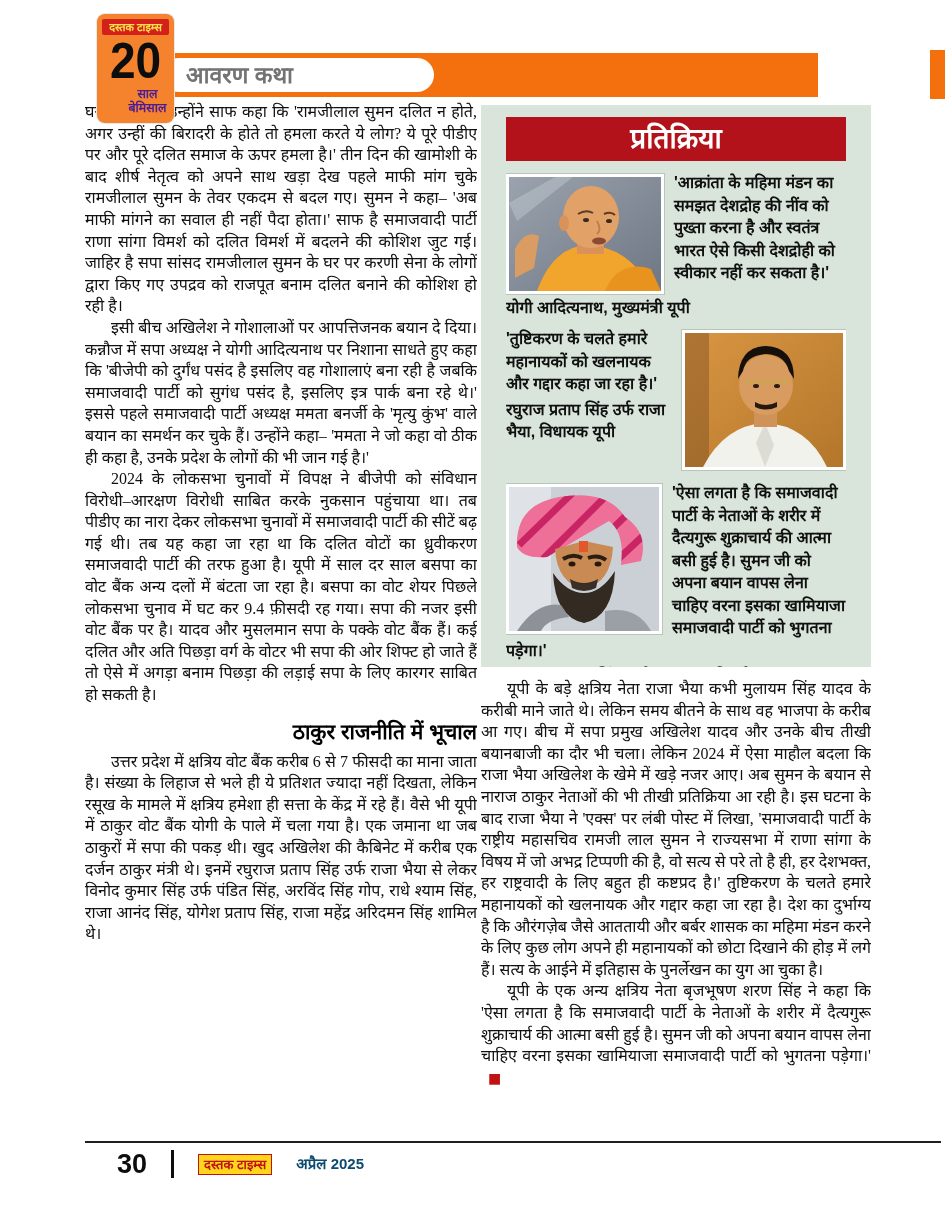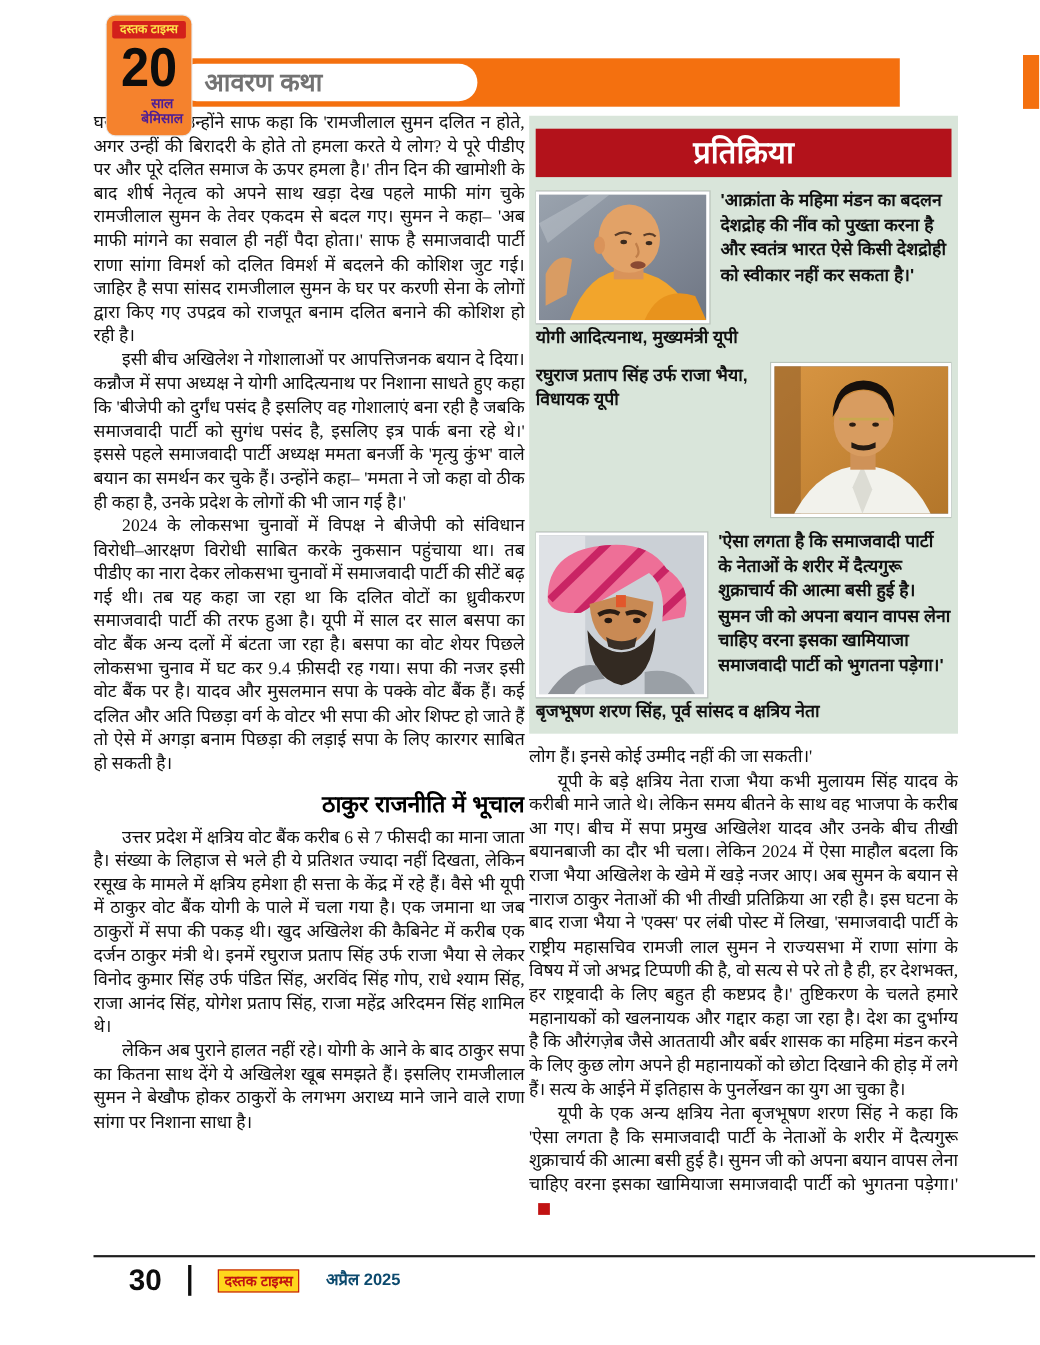--- a/index.html
+++ b/index.html
@@ -24,21 +24,21 @@
   
   .col-left{position:absolute;left:85px;top:101px;width:392px;height:1038px;overflow:hidden;}
   .col-right{position:absolute;left:481px;top:105px;width:390px;height:1035px;overflow:hidden;}
   .body-p{margin:0;font-size:16px;line-height:21.6px;color:#101010;text-align:justify;}
   .indent{text-indent:26px;}
   .subhead{margin:13px 0 7px;font:bold 21px/25px "Liberation Sans","DejaVu Sans",sans-serif;color:#000;text-align:right;}
   .end-marker{color:#C11212;font-size:14px;margin-left:7px;font-family:"DejaVu Sans",sans-serif;}
 
   
   .reaction-box{background:#D9E5DA;box-sizing:border-box;width:390px;height:562px;
-        padding:12px 6px;overflow:hidden;margin-bottom:11px;}
+        padding:12px 25px;overflow:hidden;margin-bottom:11px;}
   .reaction-header{background:#B3121B;color:#ffffff;text-align:center;height:44px;
         font:bold 28px/44px "Liberation Sans","DejaVu Sans",sans-serif;margin-bottom:11px;}
   .quote-item{overflow:hidden;margin-bottom:9px;}
   .photo{border:3px solid #ffffff;box-shadow:0 0 0 1px #b9c4ba;background:#8a8f9a;font-size:0;}
   .photo svg{display:block;}
   .photo-left{float:left;margin:2px 10px 3px 0;}
   .photo-right{float:right;margin:2px 0 3px 10px;}
   .quote-text{font:600 16px/22.5px "Liberation Sans","DejaVu Sans",sans-serif;color:#101010;}
   .quote-attr{font:bold 16px/22px "Liberation Sans","DejaVu Sans",sans-serif;color:#101010;
         margin-top:3px;}
@@ -68,21 +68,20 @@
     <div class="logo-years">20</div>
     <div class="logo-tagline">साल बेमिसाल</div>
   </div>
 
   <div class="col-left">
     <p class="body-p">घर पहुंच गए। उन्होंने साफ कहा कि 'रामजीलाल सुमन दलित न होते, अगर उन्हीं की बिरादरी के होते तो हमला करते ये लोग? ये पूरे पीडीए पर और पूरे दलित समाज के ऊपर हमला है।' तीन दिन की खामोशी के बाद शीर्ष नेतृत्व को अपने साथ खड़ा देख पहले माफी मांग चुके रामजीलाल सुमन के तेवर एकदम से बदल गए। सुमन ने कहा– 'अब माफी मांगने का सवाल ही नहीं पैदा होता।' साफ है समाजवादी पार्टी राणा सांगा विमर्श को दलित विमर्श में बदलने की कोशिश जुट गई। जाहिर है सपा सांसद रामजीलाल सुमन के घर पर करणी सेना के लोगों द्वारा किए गए उपद्रव को राजपूत बनाम दलित बनाने की कोशिश हो रही है।</p>
     <p class="body-p indent">इसी बीच अखिलेश ने गोशालाओं पर आपत्तिजनक बयान दे दिया। कन्नौज में सपा अध्यक्ष ने योगी आदित्यनाथ पर निशाना साधते हुए कहा कि 'बीजेपी को दुर्गंध पसंद है इसलिए वह गोशालाएं बना रही है जबकि समाजवादी पार्टी को सुगंध पसंद है, इसलिए इत्र पार्क बना रहे थे।' इससे पहले समाजवादी पार्टी अध्यक्ष ममता बनर्जी के 'मृत्यु कुंभ' वाले बयान का समर्थन कर चुके हैं। उन्होंने कहा– 'ममता ने जो कहा वो ठीक ही कहा है, उनके प्रदेश के लोगों की भी जान गई है।'</p>
     <p class="body-p indent">2024 के लोकसभा चुनावों में विपक्ष ने बीजेपी को संविधान विरोधी–आरक्षण विरोधी साबित करके नुकसान पहुंचाया था। तब पीडीए का नारा देकर लोकसभा चुनावों में समाजवादी पार्टी की सीटें बढ़ गई थी। तब यह कहा जा रहा था कि दलित वोटों का ध्रुवीकरण समाजवादी पार्टी की तरफ हुआ है। यूपी में साल दर साल बसपा का वोट बैंक अन्य दलों में बंटता जा रहा है। बसपा का वोट शेयर पिछले लोकसभा चुनाव में घट कर 9.4 फ़ीसदी रह गया। सपा की नजर इसी वोट बैंक पर है। यादव और मुसलमान सपा के पक्के वोट बैंक हैं। कई दलित और अति पिछड़ा वर्ग के वोटर भी सपा की ओर शिफ्ट हो जाते हैं तो ऐसे में अगड़ा बनाम पिछड़ा की लड़ाई सपा के लिए कारगर साबित हो सकती है।</p>
     <h2 class="subhead">ठाकुर राजनीति में भूचाल</h2>
     <p class="body-p indent">उत्तर प्रदेश में क्षत्रिय वोट बैंक करीब 6 से 7 फीसदी का माना जाता है। संख्या के लिहाज से भले ही ये प्रतिशत ज्यादा नहीं दिखता, लेकिन रसूख के मामले में क्षत्रिय हमेशा ही सत्ता के केंद्र में रहे हैं। वैसे भी यूपी में ठाकुर वोट बैंक योगी के पाले में चला गया है। एक जमाना था जब ठाकुरों में सपा की पकड़ थी। खुद अखिलेश की कैबिनेट में करीब एक दर्जन ठाकुर मंत्री थे। इनमें रघुराज प्रताप सिंह उर्फ राजा भैया से लेकर विनोद कुमार सिंह उर्फ पंडित सिंह, अरविंद सिंह गोप, राधे श्याम सिंह, राजा आनंद सिंह, योगेश प्रताप सिंह, राजा महेंद्र अरिदमन सिंह शामिल थे।</p>
-    <p class="body-p indent">लेकिन अब पुराने हालत नहीं रहे। योगी के आने के बाद ठाकुर सपा का कितना साथ देंगे ये अखिलेश खूब समझते हैं। इसलिए रामजीलाल सुमन ने बेखौफ होकर ठाकुरों के लगभग अराध्य माने जाने वाले राणा सांगा पर निशाना साधा है।</p>
   </div>
 
   <div class="col-right">
 
     <aside class="reaction-box">
       <div class="reaction-header">प्रतिक्रिया</div>
 
       <div class="quote-item q1">
         <div class="photo photo-left">
           <svg width="152" height="114" viewBox="0 0 152 114" aria-hidden="true">
@@ -101,21 +100,21 @@
             <ellipse cx="82" cy="40" rx="28" ry="31" fill="#e2a267"></ellipse>
             <ellipse cx="55" cy="46" rx="5" ry="8" fill="#d9935a"></ellipse>
             <path d="M69,37 q8,-5 15,-1" stroke="#5a3c28" stroke-width="2" fill="none"></path>
             <path d="M95,37 q7,-3 11,1" stroke="#5a3c28" stroke-width="2" fill="none"></path>
             <ellipse cx="77" cy="43" rx="3" ry="2" fill="#3a2a1e"></ellipse>
             <ellipse cx="100" cy="44" rx="3" ry="2" fill="#3a2a1e"></ellipse>
             <path d="M88,44 q5,9 0,13" stroke="#c07f4a" stroke-width="2" fill="none"></path>
             <ellipse cx="90" cy="64" rx="7" ry="3.5" fill="#8a4a33"></ellipse>
           </svg>
         </div>
-        <div class="quote-text">'आक्रांता के महिमा मंडन का बदलन देशद्रोह की नींव को पुख्ता करना है और स्वतंत्र भारत ऐसे किसी देशद्रोही को स्वीकार नहीं कर सकता है।'</div>
+        <div class="quote-text">'आक्रांता के महिमा मंडन का समझत देशद्रोह की नींव को पुख्ता करना है और स्वतंत्र भारत ऐसे किसी देशद्रोही को स्वीकार नहीं कर सकता है।'</div>
         <div class="quote-attr">योगी आदित्यनाथ, मुख्यमंत्री यूपी</div>
       </div>
 
       <div class="quote-item q2">
         <div class="photo photo-right">
           <svg width="158" height="134" viewBox="0 0 158 134" aria-hidden="true">
             <defs>
               <linearGradient id="bgR" x1="0" y1="0" x2="1" y2="1">
                 <stop offset="0" stop-color="#d99643"></stop>
                   <stop offset="1" stop-color="#b3762a"></stop>
@@ -127,20 +126,21 @@
             <path d="M80,90 l-9,20 9,24 9,-22 Z" fill="#dcdcd4"></path>
             <rect x="69" y="76" width="23" height="18" fill="#cf9258"></rect>
             <ellipse cx="81" cy="52" rx="27" ry="30" fill="#d89c60"></ellipse>
             <path d="M53,46 Q54,14 81,13 Q109,14 109,46 L104,38 Q100,22 81,21 Q61,22 58,38 Z" fill="#16100c"></path>
             <line x1="59" y1="48" x2="104" y2="48" stroke="#c9a84e" stroke-width="2.5"></line>
             <ellipse cx="71" cy="53" rx="3" ry="2" fill="#2b1d12"></ellipse>
             <ellipse cx="92" cy="53" rx="3" ry="2" fill="#2b1d12"></ellipse>
             <path d="M70,69 q11,6 22,0 l0,5 q-11,5 -22,0 Z" fill="#241a12"></path>
           </svg>
         </div>
+        <div class="quote-text">'तुष्टिकरण के चलते हमारे महानायकों को खलनायक और गद्दार कहा जा रहा है।'</div>
         <div class="quote-attr">रघुराज प्रताप सिंह उर्फ राजा भैया, विधायक यूपी</div>
       </div>
 
       <div class="quote-item q3">
         <div class="photo photo-left">
           <svg width="150" height="144" viewBox="0 0 150 144" aria-hidden="true">
             <defs>
               <clipPath id="turbanClip">
                 <path d="M8,60 Q6,18 50,10 Q98,2 116,30 Q140,46 132,74 L112,78 Q116,46 100,34 L38,70 Q14,72 8,60 Z"></path>
               </clipPath>
@@ -165,21 +165,20 @@
             <path d="M61,92 q14,8 28,0 l-2,9 q-12,6 -24,0 Z" fill="#3a2f26"></path>
             <path d="M8,144 Q28,114 52,118 L60,130 Q38,132 32,144 Z" fill="#8e9298"></path>
             <path d="M96,124 Q128,118 142,144 L96,144 Z" fill="#9aa0a6"></path>
           </svg>
         </div>
         <div class="quote-text">'ऐसा लगता है कि समाजवादी पार्टी के नेताओं के शरीर में दैत्यगुरू शुक्राचार्य की आत्मा बसी हुई है। सुमन जी को अपना बयान वापस लेना चाहिए वरना इसका खामियाजा समाजवादी पार्टी को भुगतना पड़ेगा।'</div>
         <div class="quote-attr">बृजभूषण शरण सिंह, पूर्व सांसद व क्षत्रिय नेता</div>
       </div>
     </aside>
 
-    <p class="body-p">लोग हैं। इनसे कोई उम्मीद नहीं की जा सकती।'</p>
     <p class="body-p indent">यूपी के बड़े क्षत्रिय नेता राजा भैया कभी मुलायम सिंह यादव के करीबी माने जाते थे। लेकिन समय बीतने के साथ वह भाजपा के करीब आ गए। बीच में सपा प्रमुख अखिलेश यादव और उनके बीच तीखी बयानबाजी का दौर भी चला। लेकिन 2024 में ऐसा माहौल बदला कि राजा भैया अखिलेश के खेमे में खड़े नजर आए। अब सुमन के बयान से नाराज ठाकुर नेताओं की भी तीखी प्रतिक्रिया आ रही है। इस घटना के बाद राजा भैया ने 'एक्स' पर लंबी पोस्ट में लिखा, 'समाजवादी पार्टी के राष्ट्रीय महासचिव रामजी लाल सुमन ने राज्यसभा में राणा सांगा के विषय में जो अभद्र टिप्पणी की है, वो सत्य से परे तो है ही, हर देशभक्त, हर राष्ट्रवादी के लिए बहुत ही कष्टप्रद है।' तुष्टिकरण के चलते हमारे महानायकों को खलनायक और गद्दार कहा जा रहा है। देश का दुर्भाग्य है कि औरंगज़ेब जैसे आततायी और बर्बर शासक का महिमा मंडन करने के लिए कुछ लोग अपने ही महानायकों को छोटा दिखाने की होड़ में लगे हैं। सत्य के आईने में इतिहास के पुनर्लेखन का युग आ चुका है।</p>
     <p class="body-p indent">
       <span>यूपी के एक अन्य क्षत्रिय नेता बृजभूषण शरण सिंह ने कहा कि 'ऐसा लगता है कि समाजवादी पार्टी के नेताओं के शरीर में दैत्यगुरू शुक्राचार्य की आत्मा बसी हुई है। सुमन जी को अपना बयान वापस लेना चाहिए वरना इसका खामियाजा समाजवादी पार्टी को भुगतना पड़ेगा।'</span>
       <span class="end-marker">■</span>
     </p>
   </div>
 
   <div class="footer-rule"></div>
   <div class="footer">
     <span class="page-num">30</span>

